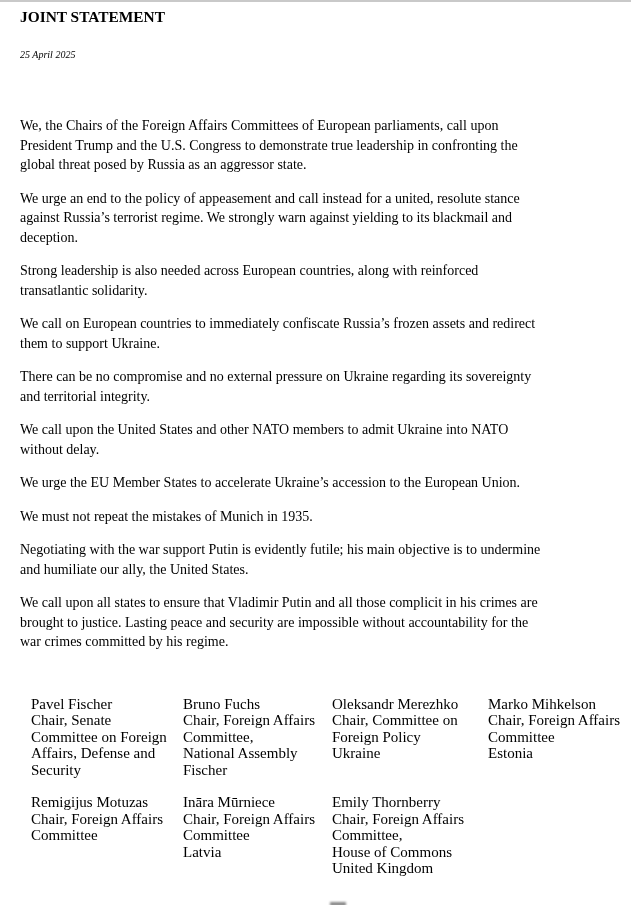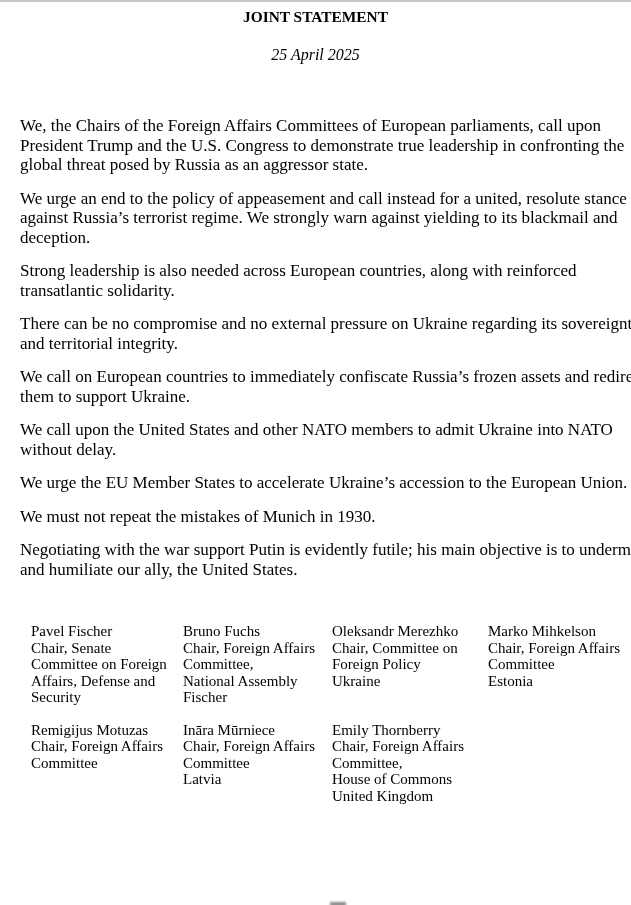--- a/index.html
+++ b/index.html
@@ -13,39 +13,38 @@
   }
   .top-rule {
     position: absolute; top: 0; left: 0;
     width: 631px; height: 2px;
     background: #c9c9c9;
   }
   .doc { padding: 8px 20px 0 20px; }
 
   .title {
     margin: 0;
-    text-align: center;
+    text-align: left;
     font-weight: bold;
     font-size: 15.4px;
     line-height: 17px;
   }
   .title-line { display: block; }
 
   .date {
     margin-top: 20px;
-    text-align: center;
     font-style: italic;
-    font-size: 16px;
+    font-size: 10px;
     line-height: 19px;
   }
 
   .body-copy { margin-top: 52px; }
   .body-copy p {
     margin: 0 0 14px 0;
-    font-size: 17px;
+    font-size: 14px;
     line-height: 19.5px;
     white-space: pre;
   }
 
   .signatures {
     margin-top: 44px;
     margin-left: 11px;
     display: grid;
     grid-template-columns: 152px 149px 156px 1fr;
     row-gap: 16px;
@@ -79,30 +78,33 @@
 
   <main class="body-copy">
     <p>We, the Chairs of the Foreign Affairs Committees of European parliaments, call upon
 President Trump and the U.S. Congress to demonstrate true leadership in confronting the
 global threat posed by Russia as an aggressor state.</p>
     <p>We urge an end to the policy of appeasement and call instead for a united, resolute stance
 against Russia’s terrorist regime. We strongly warn against yielding to its blackmail and
 deception.</p>
     <p>Strong leadership is also needed across European countries, along with reinforced
 transatlantic solidarity.</p>
+    <p>We call on European countries to immediately confiscate Russia’s frozen assets and redirect
+them to support Ukraine.</p>
     <p>There can be no compromise and no external pressure on Ukraine regarding its sovereignty
 and territorial integrity.</p>
-    <p>We call on European countries to immediately confiscate Russia’s frozen assets and redirect
-them to support Ukraine.</p>
     <p>We call upon the United States and other NATO members to admit Ukraine into NATO
 without delay.</p>
     <p>We urge the EU Member States to accelerate Ukraine’s accession to the European Union.</p>
-    <p>We must not repeat the mistakes of Munich in 1930.</p>
+    <p>We must not repeat the mistakes of Munich in 1935.</p>
     <p>Negotiating with the war support Putin is evidently futile; his main objective is to undermine
 and humiliate our ally, the United States.</p>
+    <p>We call upon all states to ensure that Vladimir Putin and all those complicit in his crimes are
+brought to justice. Lasting peace and security are impossible without accountability for the
+war crimes committed by his regime.</p>
   </main>
 
   <section class="signatures">
 
     <div class="sig">
       <div class="sig-name">Pavel Fischer</div>
       <div class="sig-role">Chair, Senate
 Committee on Foreign
 Affairs, Defense and
 Security</div>

